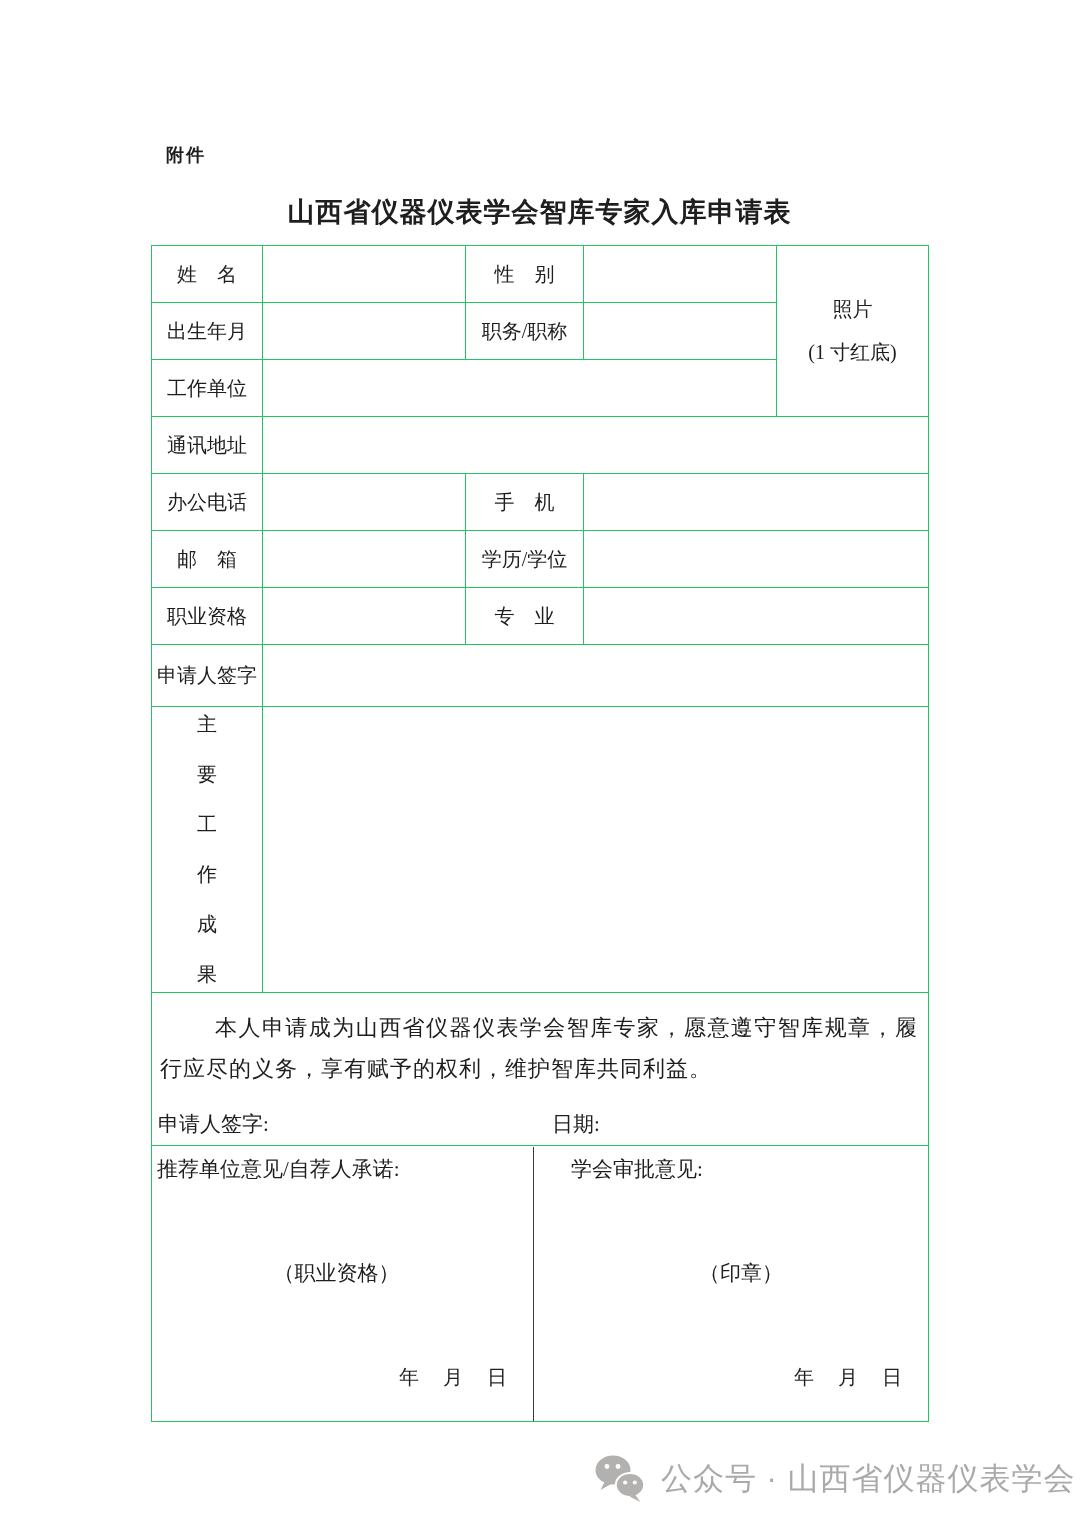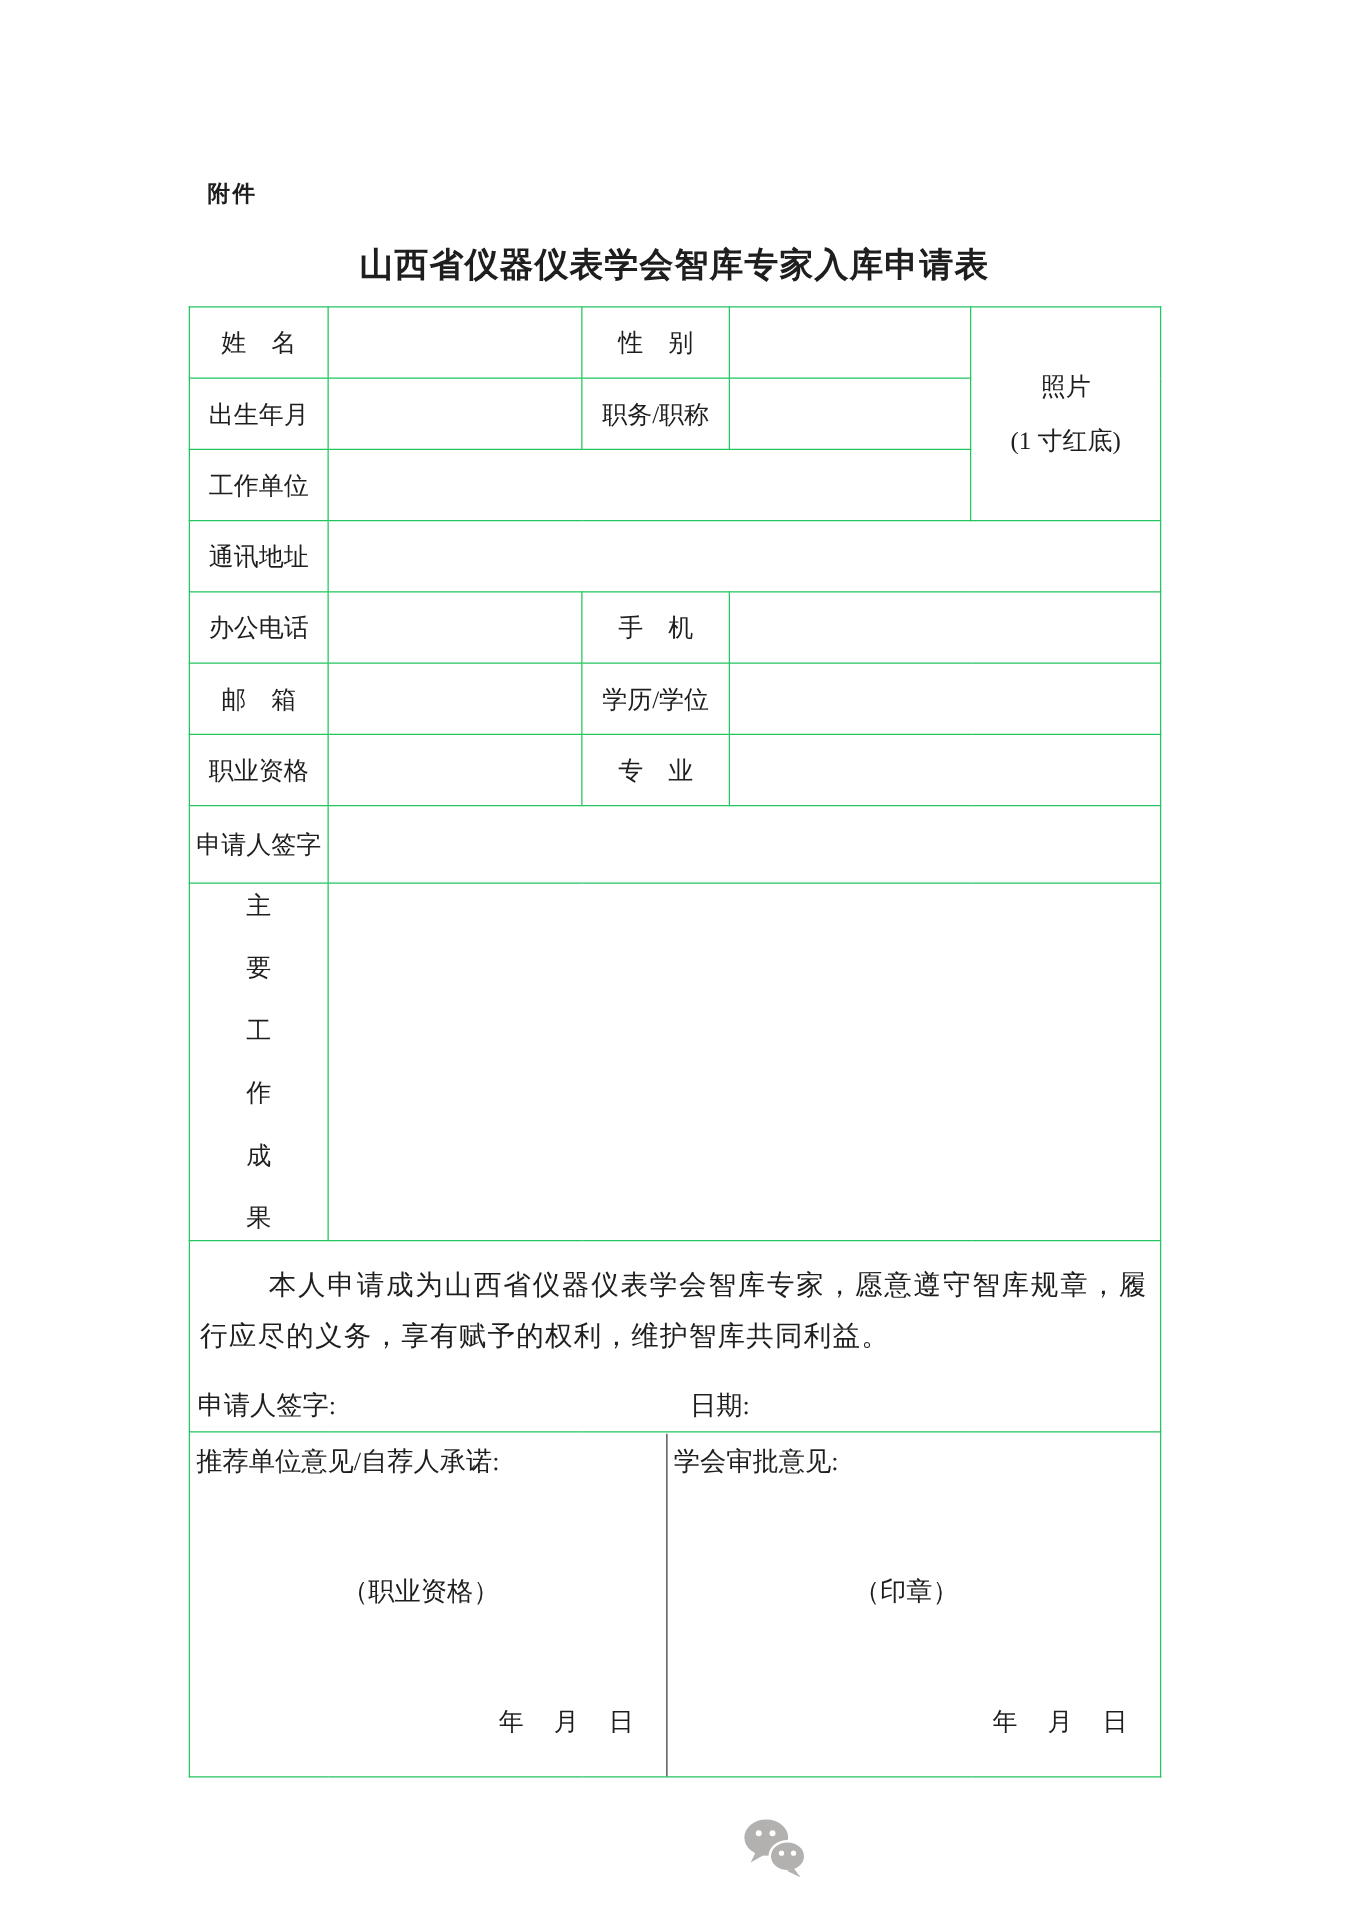--- a/index.html
+++ b/index.html
@@ -57,21 +57,21 @@
     font-size: 21px;
   }
   .decl-sign-label { position: absolute; left: 6px; top: 0; }
   .decl-date-label { position: absolute; left: 400px; top: 0; }
   .opinion-split { display: flex; height: 274px; }
   .opinion-box {
     display: flex; flex-direction: column; justify-content: space-between;
     padding: 8px 12px 30px 0;
   }
   .opinion-left { width: 382px; border-right: 1px solid #3b3b3b; }
-  .opinion-right { flex: 1; }
+  .opinion-right { flex: 1; margin-left: 32px; }
   .opinion-title { font-size: 21px; padding-left: 5px; }
   .opinion-seal { font-size: 21px; text-align: center; }
   .opinion-date { font-size: 20px; text-align: right; padding-right: 12px; letter-spacing: 2px; }
   .footer {
     position: absolute; left: 0; top: 1448px; width: 1080px; height: 62px;
     display: flex; align-items: center; justify-content: flex-start;
     padding-left: 593px;
     font-family: "Liberation Sans", "DejaVu Sans", sans-serif;
     color: #abaaa9; font-size: 31px; letter-spacing: 1px;
   }
@@ -189,13 +189,14 @@
       <path d="M12 29 L7.5 38 L19 31.5 Z" fill="#b2b1b0"></path>
       <circle cx="14" cy="14.5" r="2.4" fill="#ffffff"></circle>
       <circle cx="25" cy="14.5" r="2.4" fill="#ffffff"></circle>
       <ellipse cx="37" cy="33" rx="15.2" ry="13" fill="#ffffff"></ellipse>
       <ellipse cx="37" cy="33" rx="13.2" ry="11" fill="#b2b1b0"></ellipse>
       <path d="M42 42.5 L47.5 50 L36.5 44.5 Z" fill="#b2b1b0"></path>
       <circle cx="32.2" cy="30.5" r="2.1" fill="#ffffff"></circle>
       <circle cx="41.8" cy="30.5" r="2.1" fill="#ffffff"></circle>
     </g>
   </svg>
+  <span>公众号 · 山西省仪器仪表学会</span>
 </div>
 
 </body></html>

